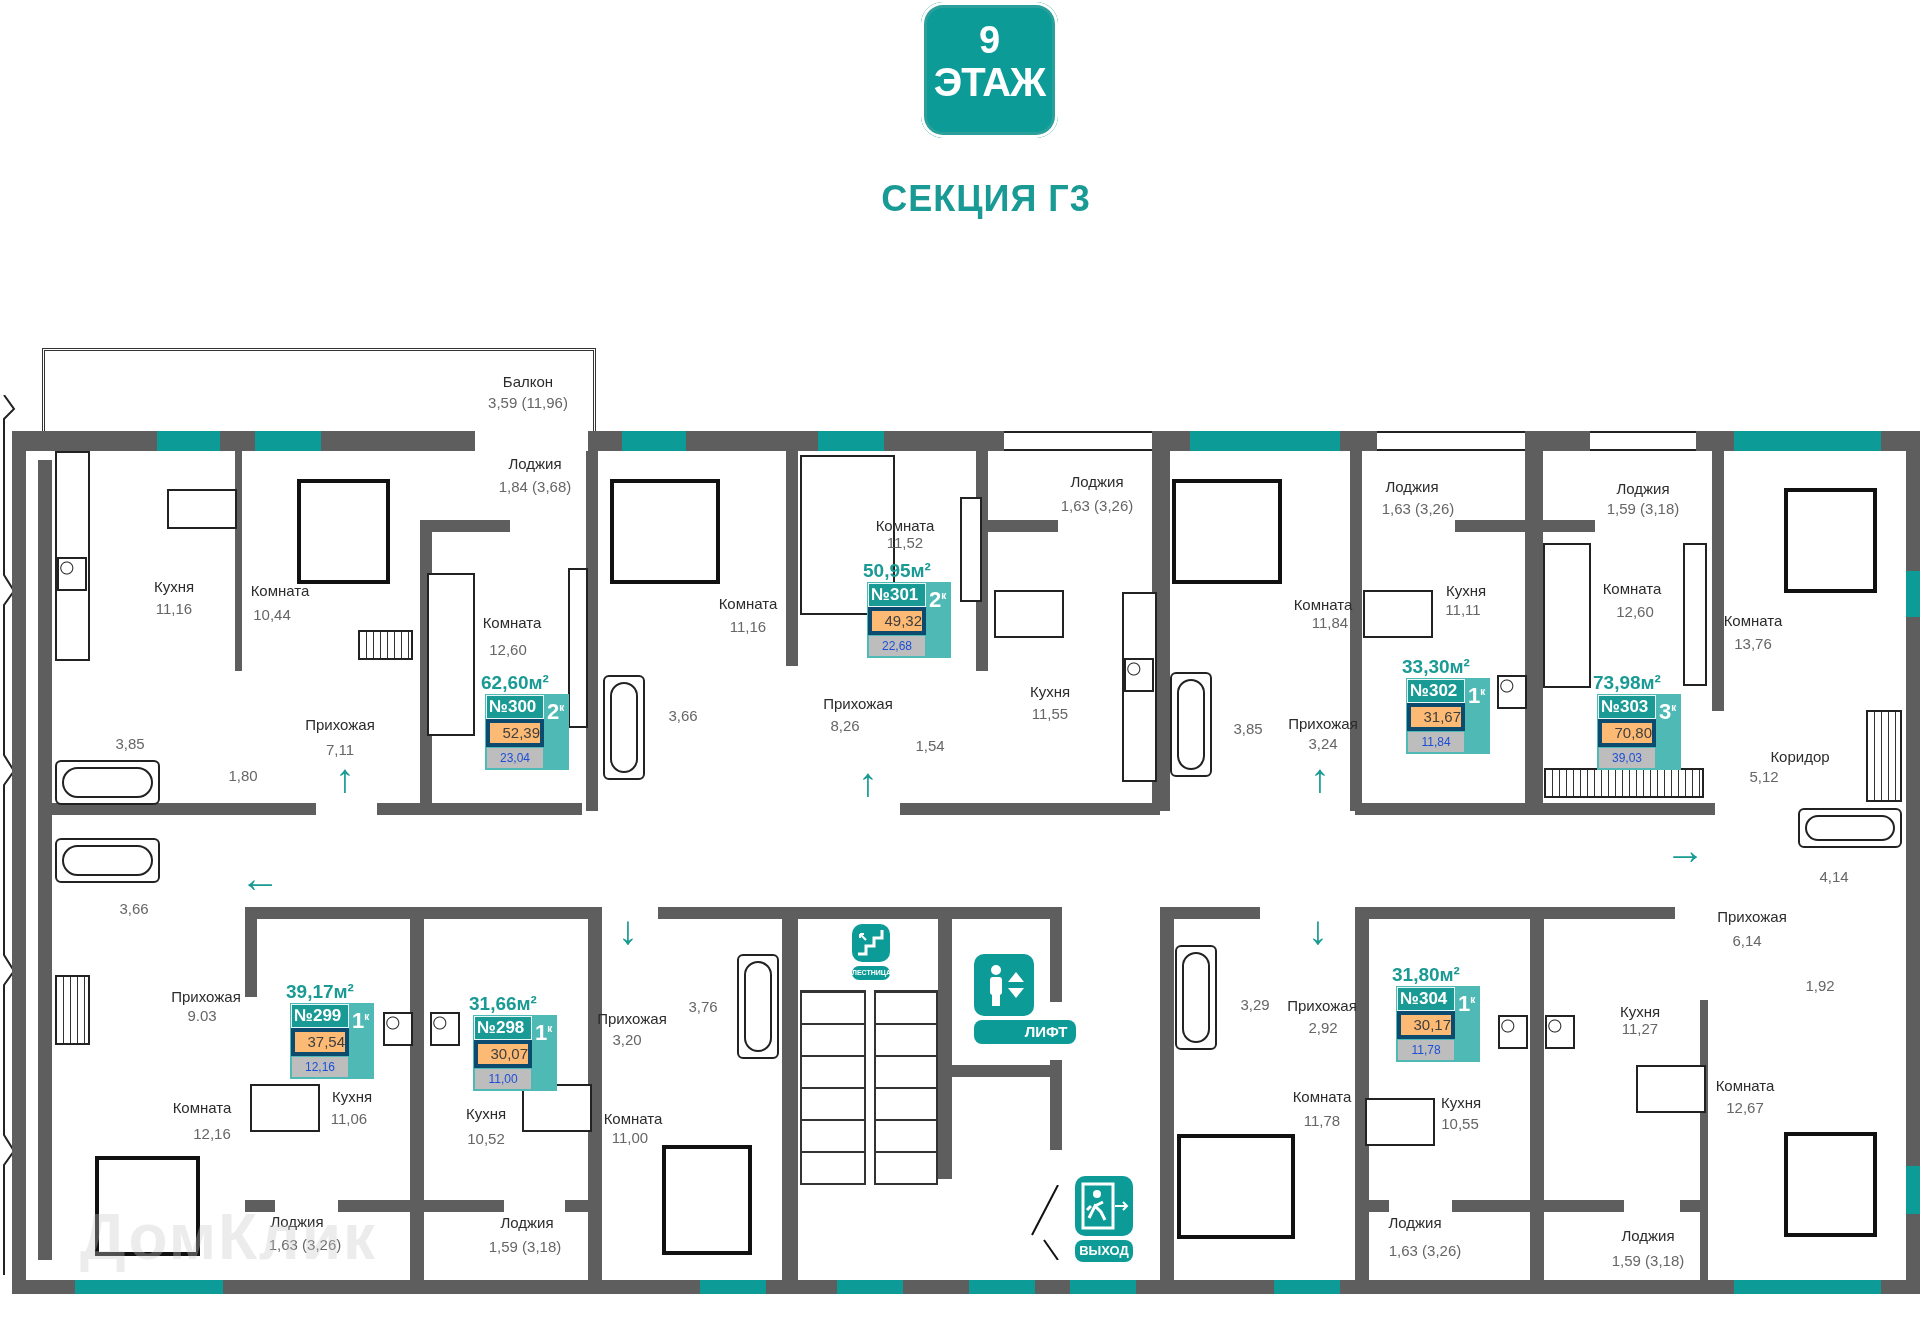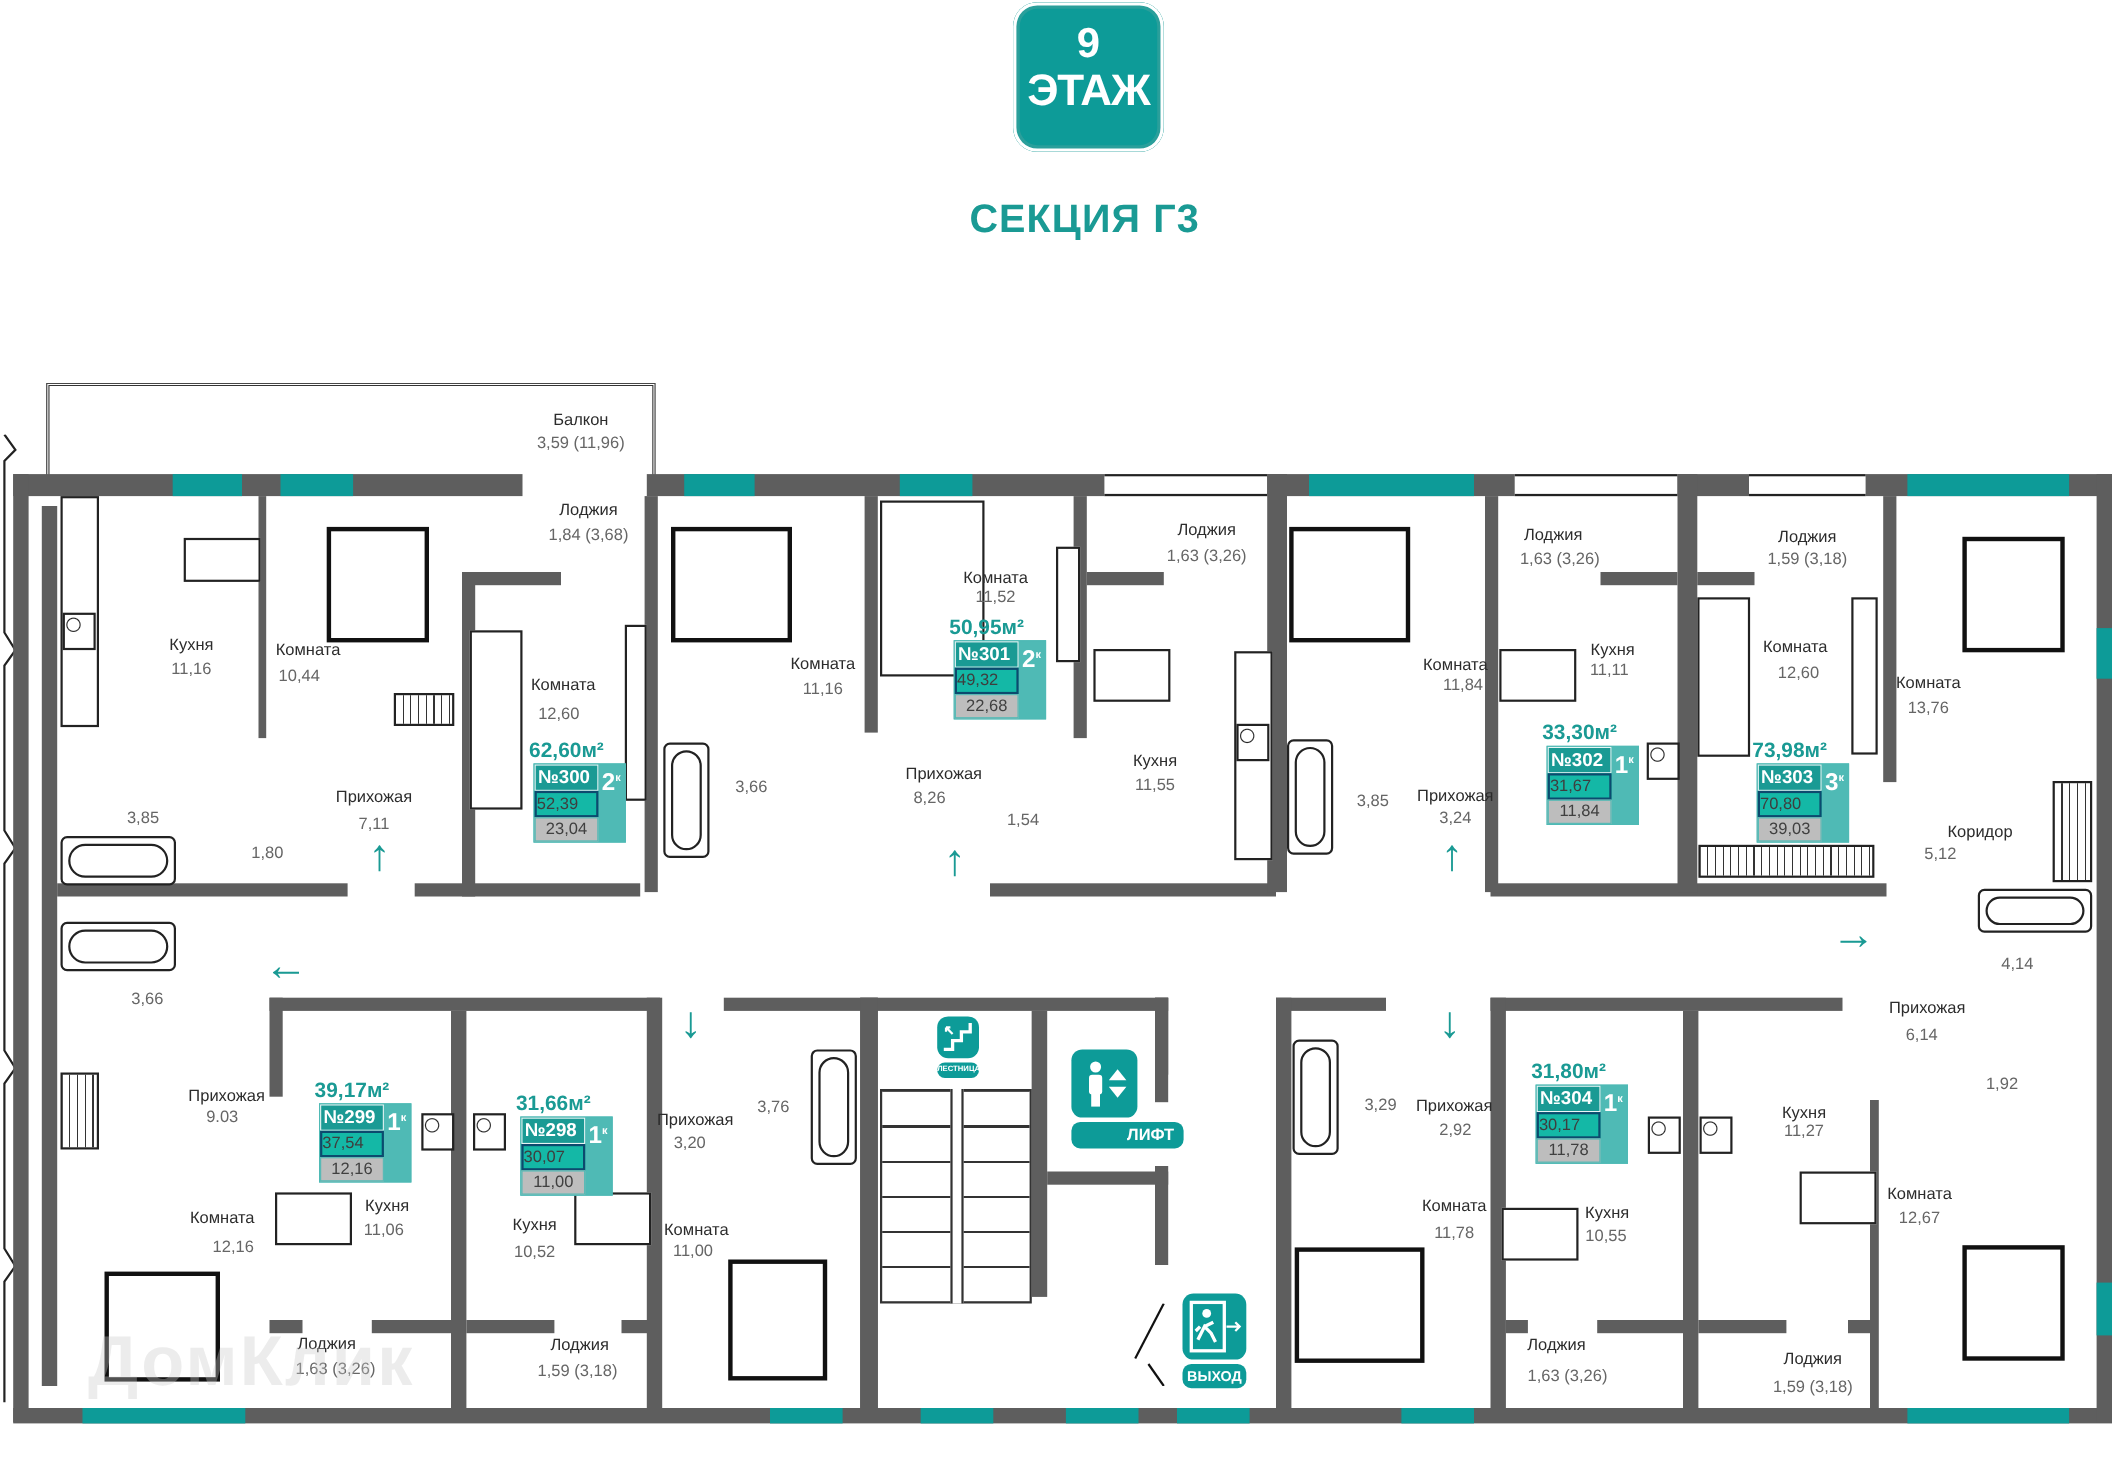--- a/index.html
+++ b/index.html
@@ -12,22 +12,22 @@
   .wall{position:absolute;background:#5e5e5e;}
   .win{position:absolute;background:#0d9b98;}
   .balc{position:absolute;border:3px double #333;background:#fff;}
   .room-name{position:absolute;font-size:15px;color:#2c2c2c;text-align:center;white-space:nowrap;transform:translateX(-50%);}
   .room-area{position:absolute;font-size:15px;color:#666;text-align:center;white-space:nowrap;transform:translateX(-50%);}
   .apt{position:absolute;width:84px;}
   .apt .total{font-size:19px;font-weight:bold;color:#1a9a94;white-space:nowrap;margin-left:-4px;}
   .apt .card{display:flex;background:#4fbab5;border:1px solid #4fbab5;}
   .apt .card .col{display:flex;flex-direction:column;width:58px;}
   .apt .card .no{background:#1a9a94;color:#fff;font-size:17px;font-weight:bold;padding:0 2px;line-height:22px;border:1px solid #e8f6f5;}
-  .apt .card .liv{background:#14b8a6;color:#3e3e3e;font-size:15px;text-align:left;line-height:20px;border:2px solid #0c4a6e;}
-  .apt .card .kit{background:#bdbdbd;color:#404040;font-size:15px;text-align:center;line-height:20px;border:1px solid #4fbab5;}
+  .apt .card .liv{background:#fdba74;color:#3e3e3e;font-size:15px;text-align:right;line-height:20px;border:4px solid #0c4a6e;}
+  .apt .card .kit{background:#bdbdbd;color:#1d4ed8;font-size:12px;text-align:center;line-height:20px;border:1px solid #4fbab5;}
   .apt .card .rooms{color:#fff;font-size:22px;font-weight:bold;padding-left:3px;line-height:26px;}
   .apt .card .rooms sup{font-size:10px;}
   .arrow{position:absolute;color:#1a9a94;font-size:40px;line-height:40px;}
   .furn{position:absolute;border:2px solid #222;background:#fff;box-sizing:border-box;}
   .bed{position:absolute;border:4px solid #111;background:#fff;box-sizing:border-box;}
   .wardrobe{position:absolute;border:2px solid #222;box-sizing:border-box;background:repeating-linear-gradient(90deg,#fff 0 6px,#333 6px 7px);}
   .tub{position:absolute;border:2px solid #222;border-radius:6px;box-sizing:border-box;background:#fff;}
   .tub::after{content:"";position:absolute;inset:5px;border:2px solid #222;border-radius:20px;}
   .stove{position:absolute;border:2px solid #222;box-sizing:border-box;background:radial-gradient(circle at 30% 30%,#fff 5px,#222 6px,#fff 7px),radial-gradient(circle at 70% 30%,#fff 5px,#222 6px,#fff 7px);}
   .sign{position:absolute;background:#0d9b98;border-radius:10px;color:#fff;text-align:center;}

